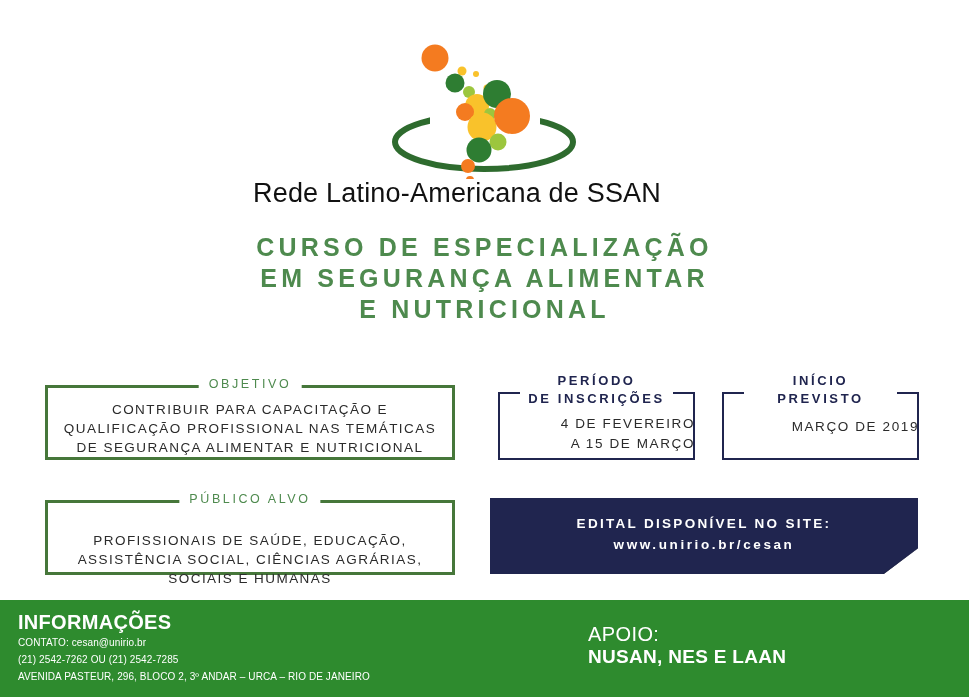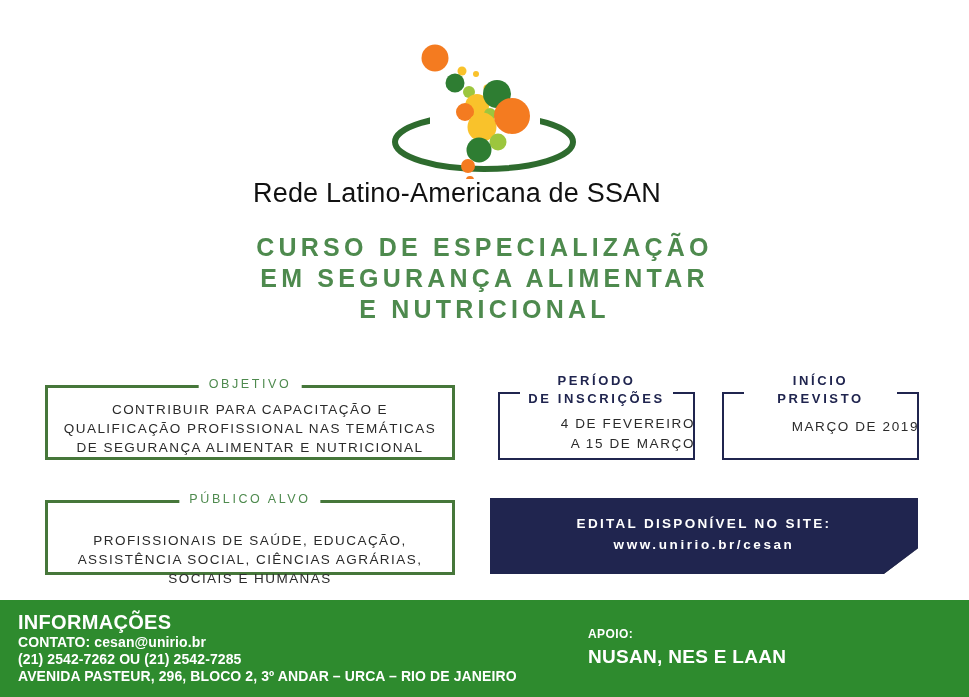--- a/index.html
+++ b/index.html
@@ -204,32 +204,32 @@
     top: 10px;
     color: #ffffff;
   }
   #info-title {
     font-size: 20px;
     font-weight: bold;
     letter-spacing: 0.3px;
     line-height: 24px;
   }
   .info-line {
-    font-size: 14px;
-    font-weight: bold;
+    font-size: 10px;
+    font-weight: normal;
     line-height: 17px;
     letter-spacing: 0.1px;
   }
   #footer-apoio {
     position: absolute;
     left: 588px;
     top: 24px;
     color: #ffffff;
   }
-  #apoio-label { font-size: 12px; line-height: 20px; letter-spacing: 0.4px; font-weight: bold; }
+  #apoio-label { font-size: 20px; line-height: 20px; letter-spacing: 0.4px; }
   #apoio-value { font-size: 19px; font-weight: bold; line-height: 26px; letter-spacing: 0.3px; }
 </style>
 </head>
 <body>
 
 <div id="poster">
 
   <div id="logo-area">
     <svg id="logo-svg" width="969" height="165" viewBox="0 0 969 165">
       <ellipse cx="484" cy="128" rx="89" ry="27" fill="none" stroke="#2e6b2e" stroke-width="6"></ellipse>

